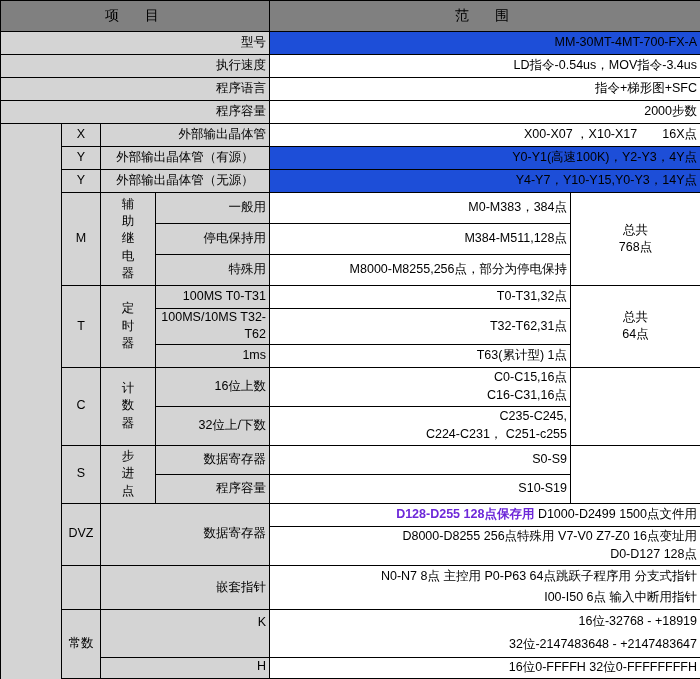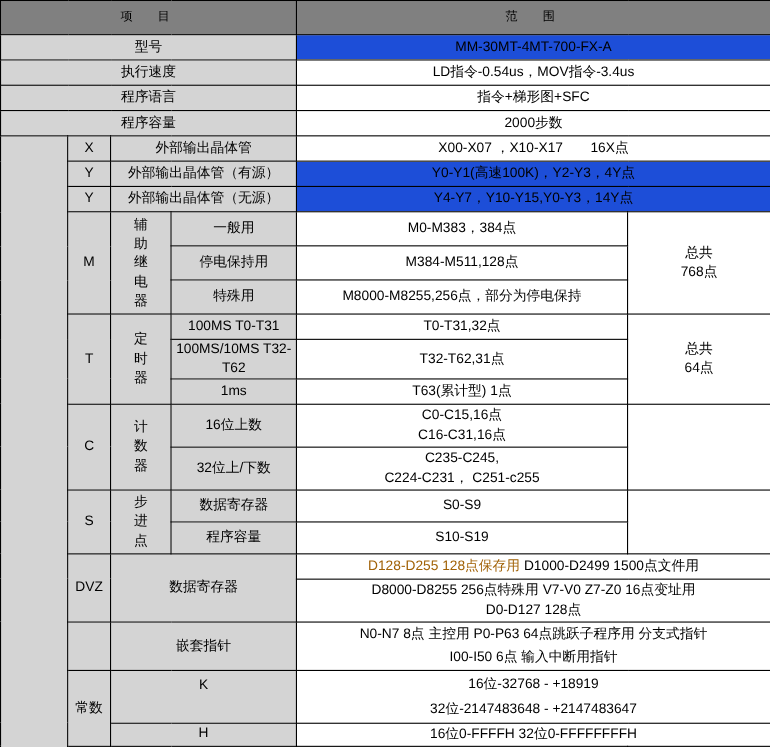--- a/index.html
+++ b/index.html
@@ -27,33 +27,33 @@
     color: #000000;
     vertical-align: middle;
     overflow: hidden;
     word-break: break-all;
   }
   
   tr.hdr td {
     background: #808080;
     color: #000000;
     text-align: center;
-    font-size: 11px;
+    font-size: 14px;
     font-weight: normal;
     height: 30px;
     letter-spacing: 6px;
   }
   
   .gray  { background: #d4d4d4; }
   .white { background: #ffffff; margin-top: 43px; }
   .gold  { background: #1d4ed8; }
-  .red   { color: #a16207; }
+  .red   { color: #6d28d9; font-weight: bold; }
   
   .c  { text-align: center; }
-  .l  { text-align: center; }
+  .l  { text-align: right; }
   
   .vert {
     text-align: center;
     line-height: 1.12;
     font-size: 12.5px;
     padding: 2px 0;
   }
   .vert span {
     display: block;
   }

